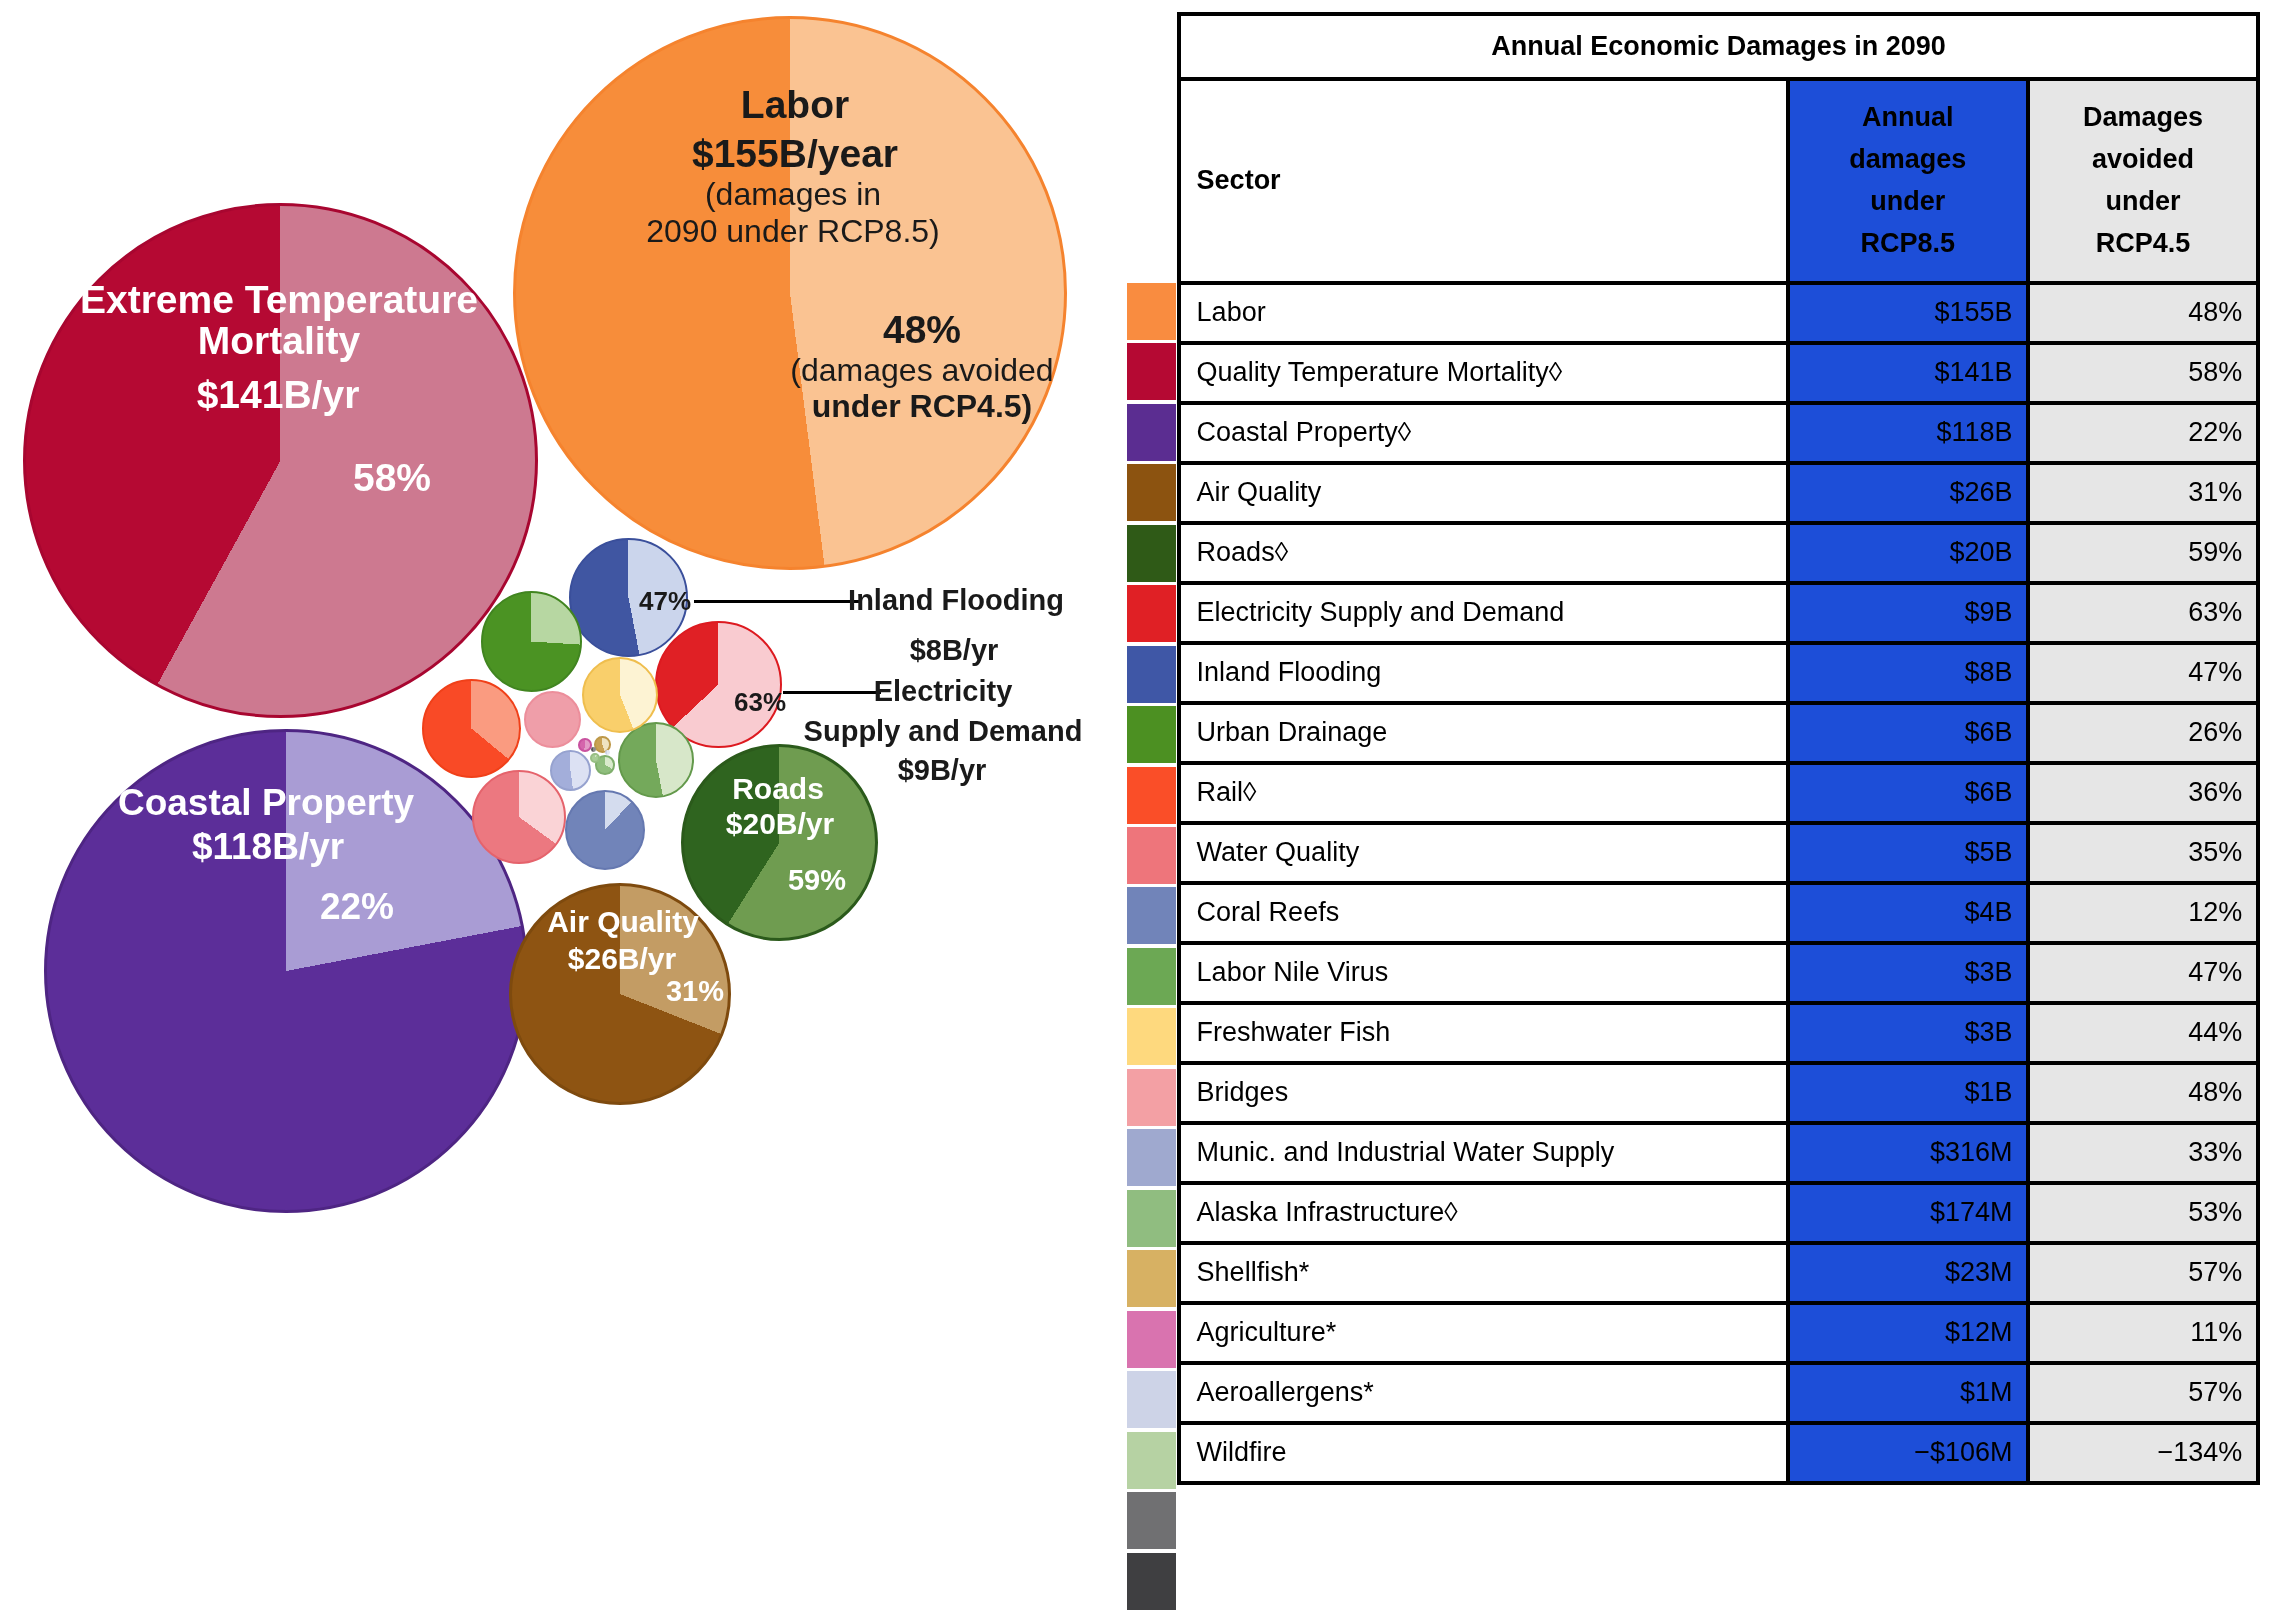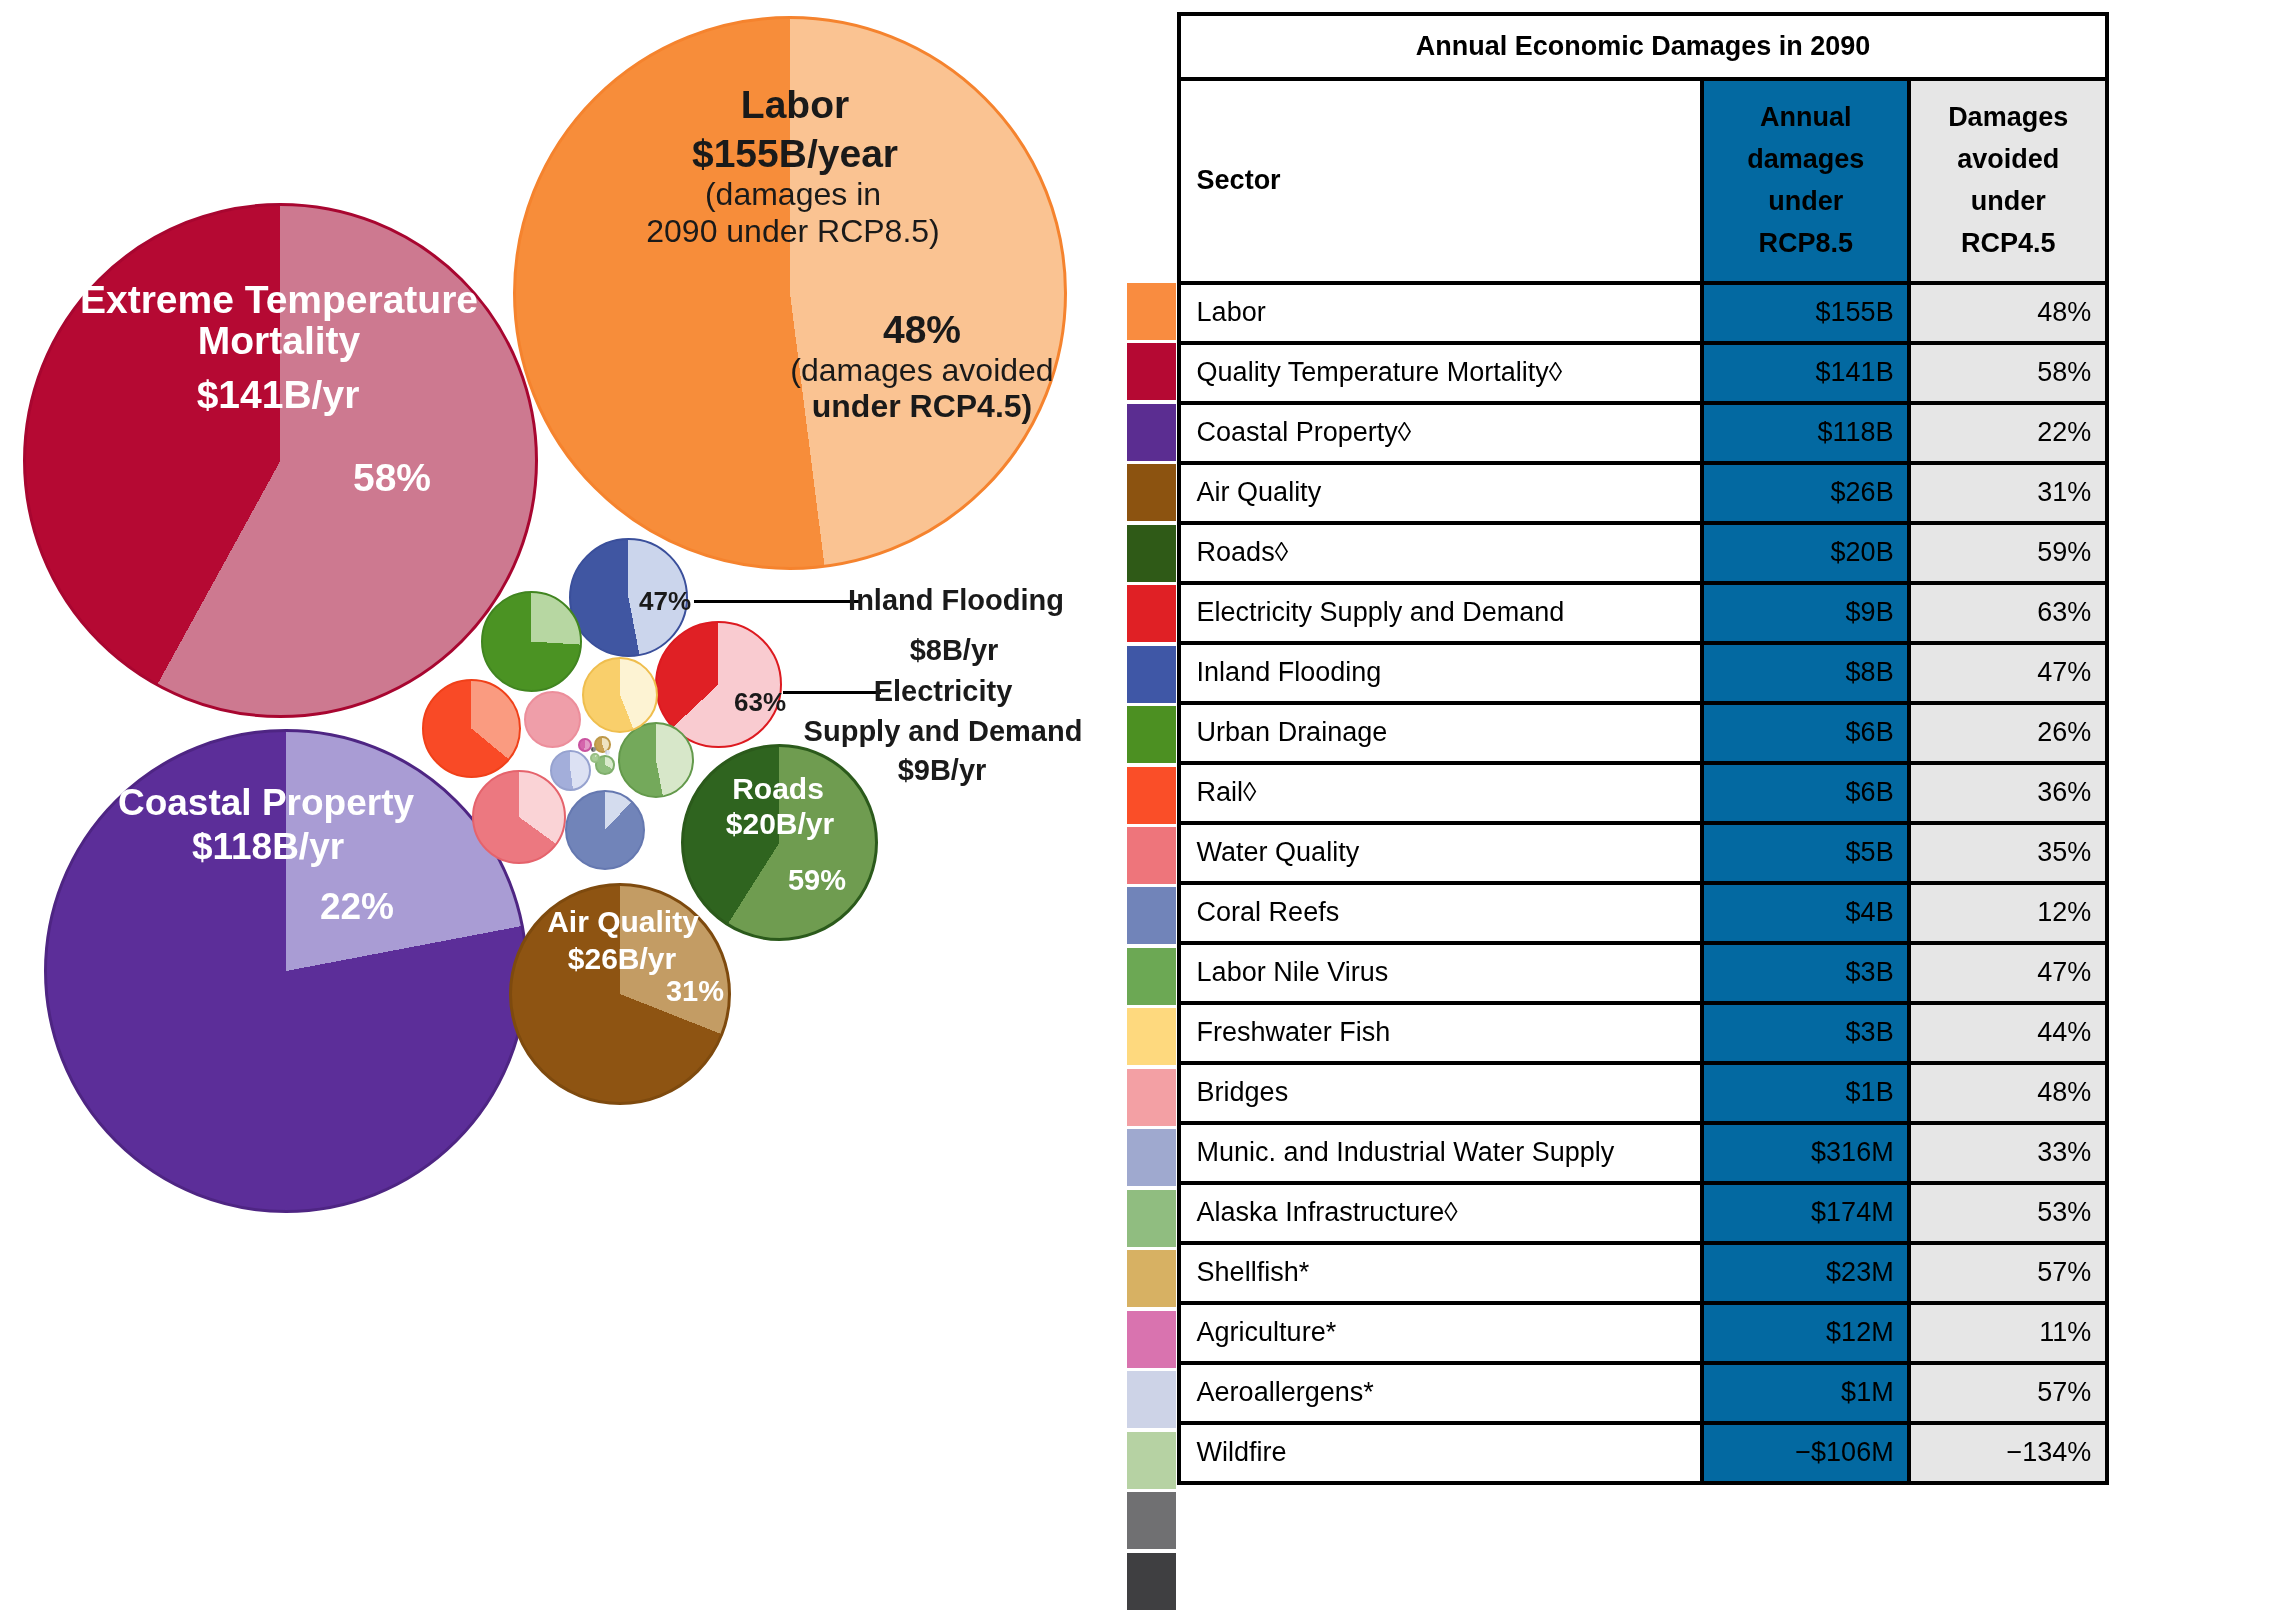--- a/index.html
+++ b/index.html
@@ -6,29 +6,29 @@
   .stage{position:relative;width:2273px;height:1620px;background:#fff;overflow:hidden;
          font-family:"Liberation Sans","DejaVu Sans",sans-serif;}
   
   .pie{position:absolute;border-radius:50%;box-sizing:border-box;}
   .blabel{position:absolute;transform:translate(-50%,-50%);white-space:nowrap;
           text-align:center;color:#1a1a1a;line-height:1.1;}
   .blabel.w{color:#fff;}
   .blabel.b{font-weight:bold;}
   .callout-line{position:absolute;height:2.9px;background:#000;}
   
-  table.damages{position:absolute;left:1177px;top:11.7px;width:932px;
+  table.damages{position:absolute;left:1177px;top:11.7px;width:1083px;
                 border-collapse:collapse;table-layout:fixed;padding-left:11px;}
   table.damages td,table.damages th{border:4.9px solid #000;box-sizing:border-box;
                 font-size:27px;color:#000;overflow:hidden;}
   .t-title{height:65px;text-align:center;font-weight:bold;font-size:29px;background:#fff;}
   .t-h{height:204px;font-weight:bold;vertical-align:middle;}
   .t-h-sector{text-align:left;padding-left:15.6px;background:#fff;font-size:28px;}
   .t-h-num{text-align:center;font-size:28px;line-height:1.55;}
-  .col-dmg{background:#0369a1;}
+  .col-dmg{background:#1d4ed8;}
   .col-av{background:#E6E6E6;}
   tr.t-row{height:60px;}
   td.c-sector{background:#fff;text-align:left;padding-left:15.6px;}
   td.c-num{text-align:right;padding-right:13.7px;}
   .swatch{position:absolute;left:1127px;width:49px;height:57px;}
 </style>
 </head>
 <body>
 
 <div class="stage">

